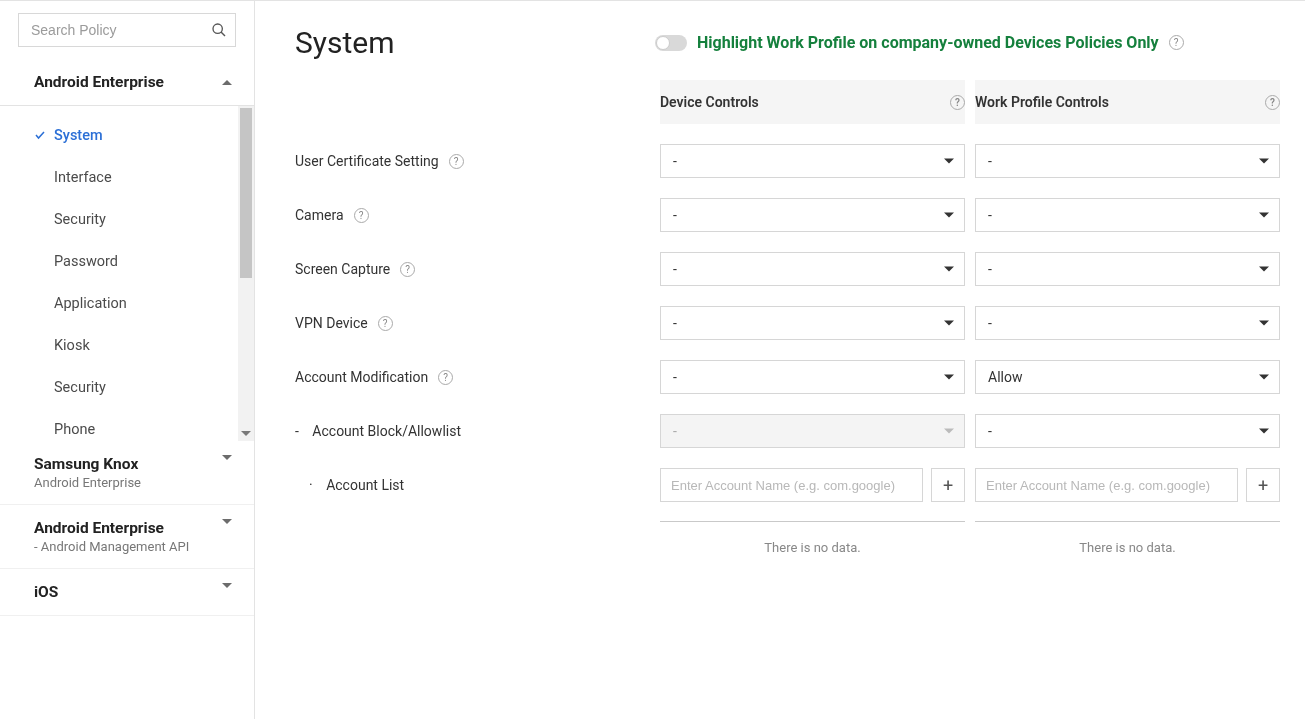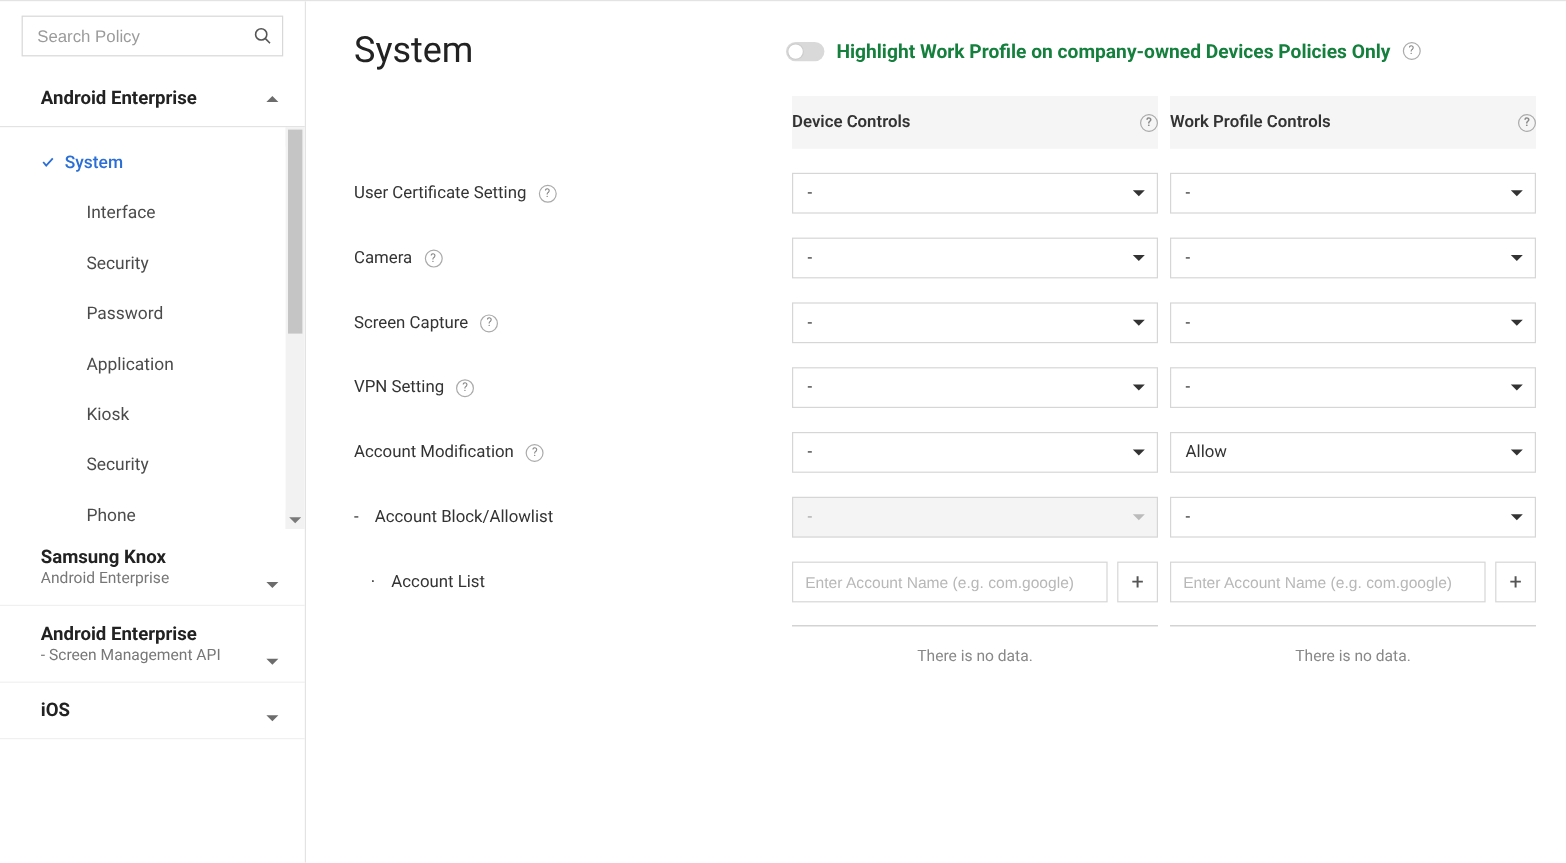--- a/index.html
+++ b/index.html
@@ -63,21 +63,21 @@
 
   .subnav-scroll {
     position: relative;
     height: 335px;
     overflow: hidden;
   }
   .subnav { padding: 8px 0 4px; }
   .subnav a {
     display: flex; align-items: center;
     height: 42px;
-    padding-left: 72px;
+    padding-left: 54px;
     color: #4b4b4b;
     text-decoration: none;
     font-size: 14.5px;
     cursor: pointer;
   }
   .subnav a.active {
     color: #2b6fd6;
     padding-left: 34px;
     font-weight: 500;
   }
@@ -101,21 +101,21 @@
   }
   .scrollbar-btn .tri-up {
     width:0;height:0;border-left:5px solid transparent;border-right:5px solid transparent;
     border-bottom:5px solid #7a7a7a;
   }
 
   .collapsed-group {
     padding: 14px 22px 14px 34px;
     border-bottom: 1px solid #f0f0f0;
     cursor: pointer;
-    display: flex; justify-content: space-between; align-items:flex-end;
+    display: flex; justify-content: space-between; align-items:flex-start;
   }
   .collapsed-group .ttl { font-weight:700; font-size:15.5px; color:#222; }
   .collapsed-group .sub { font-size:13px; color:#777; margin-top:2px; }
 
   
   .main {
     flex: 1;
     padding: 24px 40px 20px 40px;
     overflow-y: auto;
   }
@@ -273,21 +273,21 @@
     <div>
       <div class="ttl">Samsung Knox</div>
       <div class="sub">Android Enterprise</div>
     </div>
     <span class="arrow-down"></span>
   </div>
 
   <div class="collapsed-group">
     <div>
       <div class="ttl">Android Enterprise</div>
-      <div class="sub">- Screen Management API</div>
+      <div class="sub">- Android Management API</div>
     </div>
     <span class="arrow-down"></span>
   </div>
 
 
   <div class="collapsed-group">
     <div>
       <div class="ttl">iOS</div>
     </div>
     <span class="arrow-down"></span>
@@ -353,21 +353,21 @@
     <div class="select">
       <span>-</span>
         <span class="caret"></span>
     </div>
     <div class="select">
       <span>-</span>
         <span class="caret"></span>
     </div>
 
     <div class="row-label">
-      <span>VPN Setting</span>
+      <span>VPN Device</span>
       <span class="help">?</span>
     </div>
     <div class="select">
       <span>-</span>
         <span class="caret"></span>
     </div>
     <div class="select">
       <span>-</span>
         <span class="caret"></span>
     </div>

